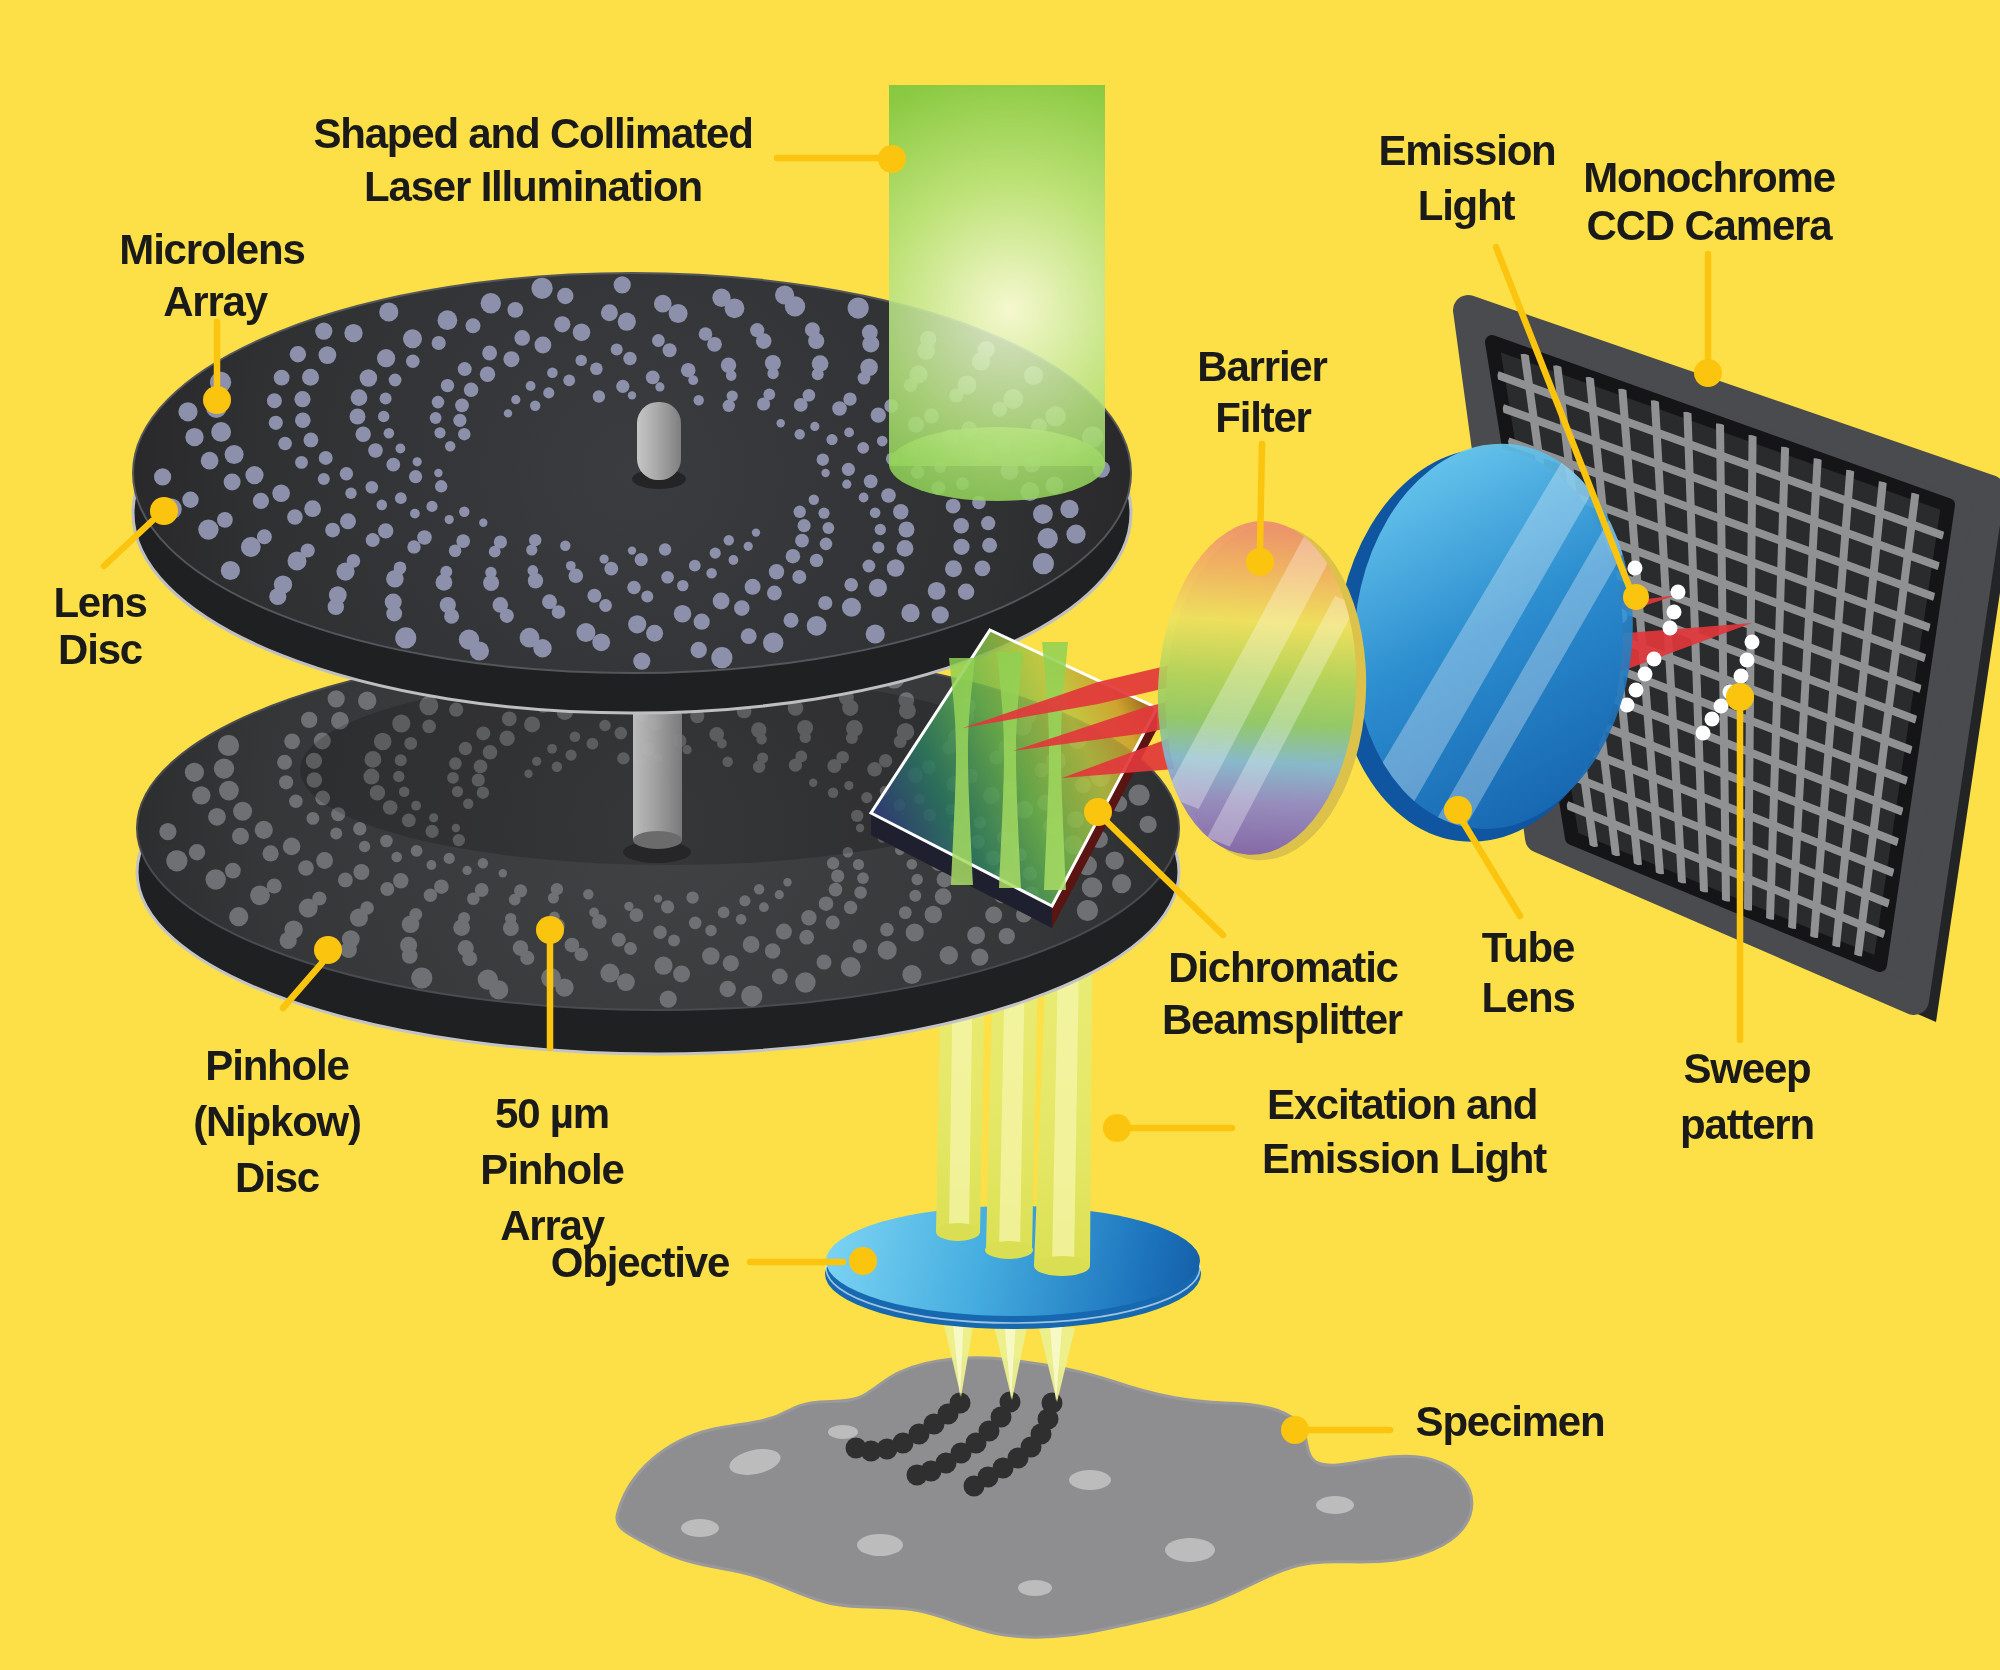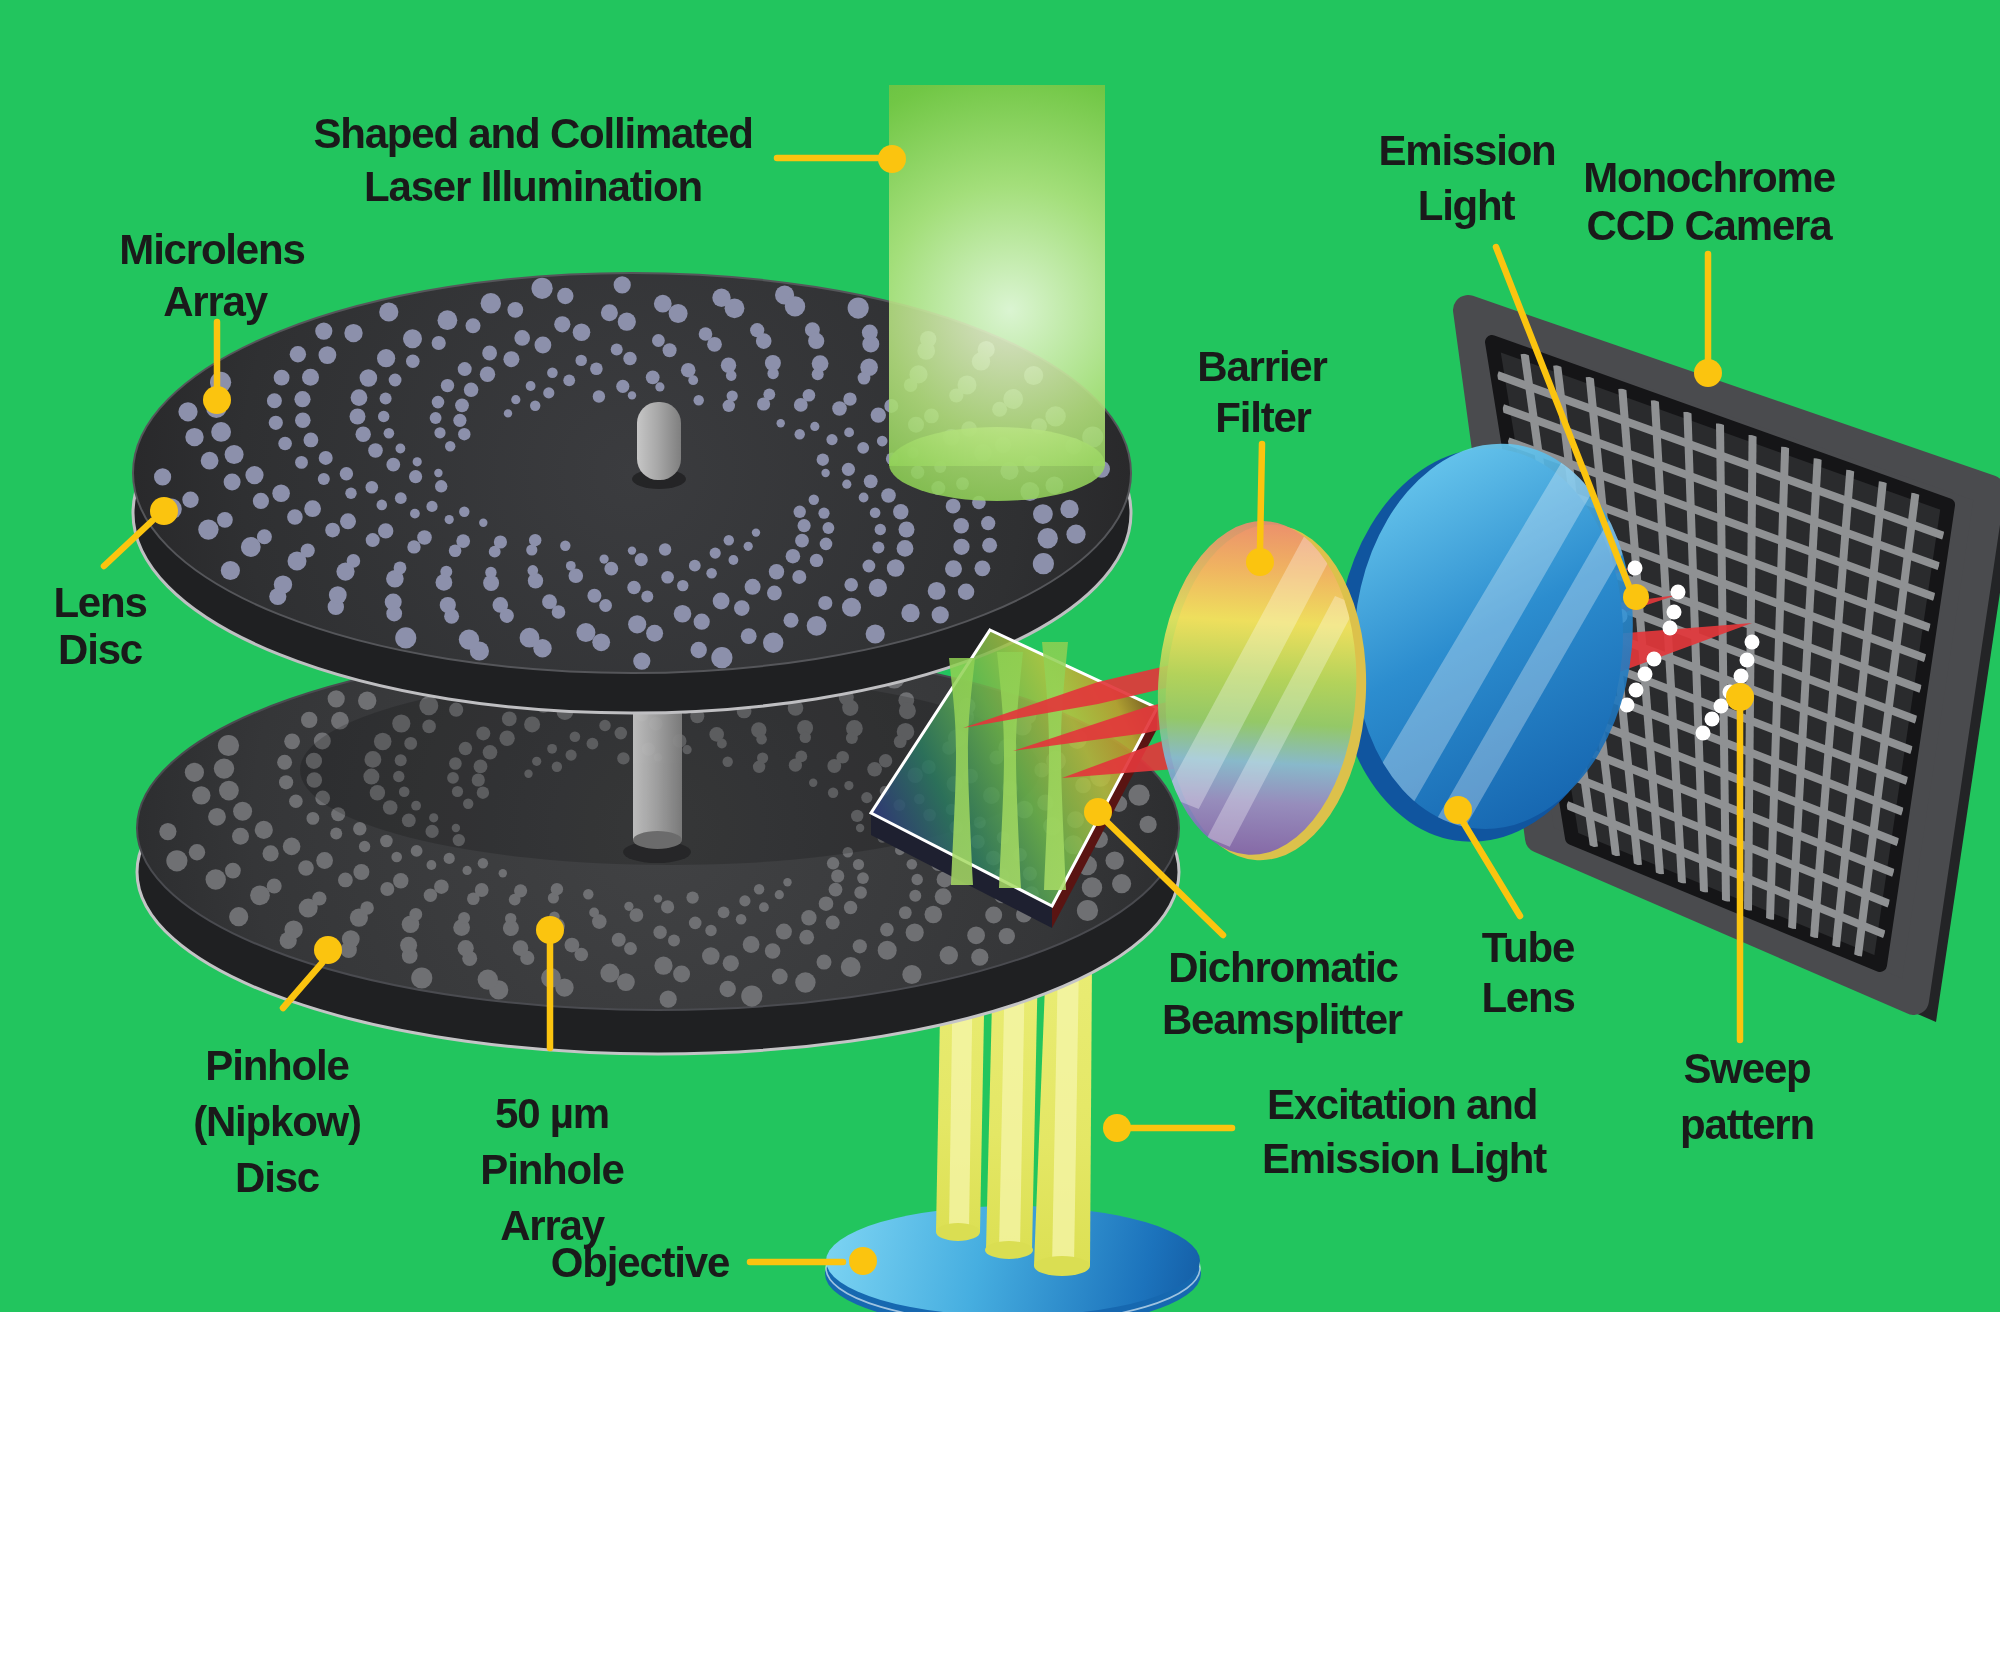--- a/index.html
+++ b/index.html
@@ -1,16 +1,16 @@
 <!DOCTYPE html>
 <html><head>
 <meta charset="utf-8">
 <style>
   html,body{margin:0;padding:0;background:#ffffff;}
-  .stage{width:2000px;height:1312px;position:relative;background:#22c55e;}
+  .stage{width:2000px;height:1670px;position:relative;background:#fde047;}
   svg{display:block}
   .lbl{font-family:"Liberation Sans",sans-serif;font-weight:700;font-size:42px;
        fill:#1a1a1a;letter-spacing:-1.2px;text-anchor:middle;}
   .callout{stroke:#FBC40F;stroke-width:6.5;fill:none;stroke-linecap:round;}
   .cdot{fill:#FBC40F;}
 </style>
 </head>
 <body>
 
 <div class="stage">

